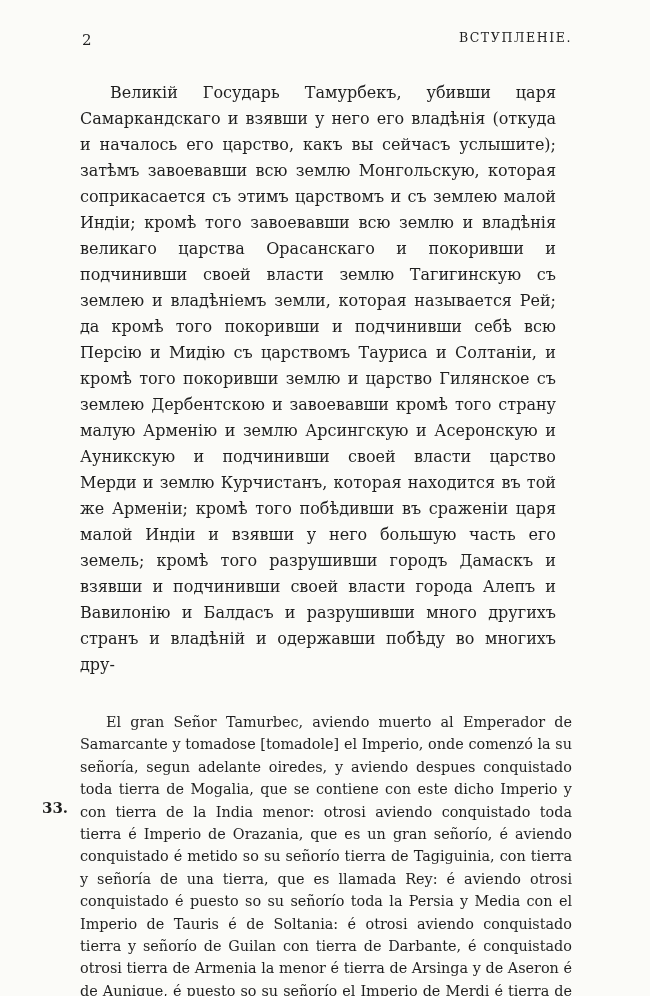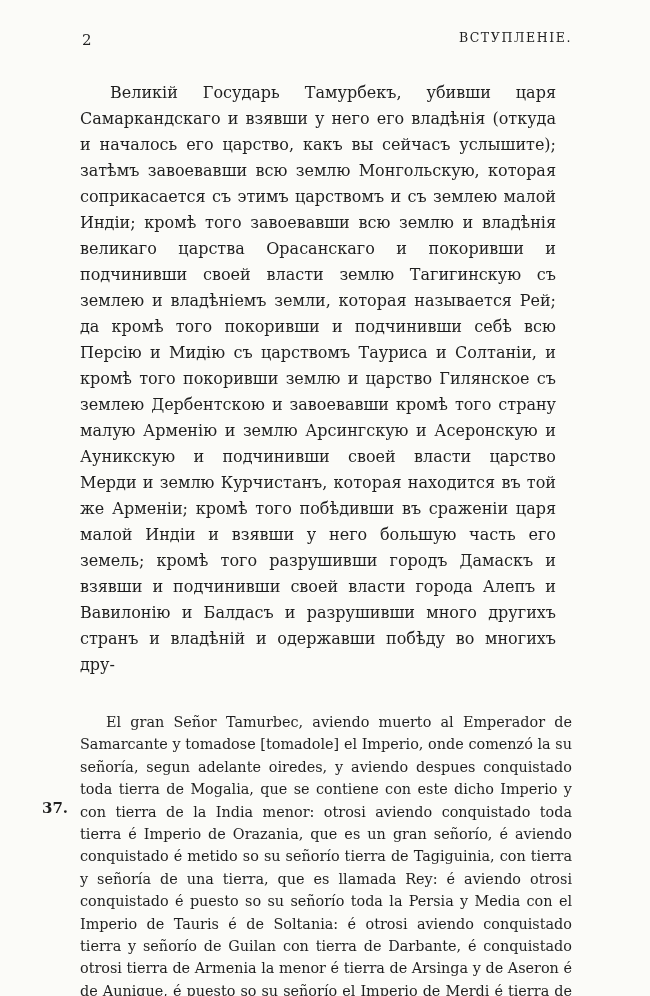--- a/index.html
+++ b/index.html
@@ -69,13 +69,13 @@
     <span class="page-number">2</span>
     <span class="running-title">ВСТУПЛЕНІЕ.</span>
   </div>
 
   <p class="russian-text">Великій Государь Тамурбекъ, убивши царя Самаркандскаго и взявши у него его владѣнія (откуда и началось его царство, какъ вы сейчасъ услышите); затѣмъ завоевавши всю землю Монгольскую, которая соприкасается съ этимъ царствомъ и съ землею малой Индіи; кромѣ того завоевавши всю землю и владѣнія великаго царства Орасанскаго и покоривши и подчинивши своей власти землю Тагигинскую съ землею и владѣніемъ земли, которая называется Рей; да кромѣ того покоривши и подчинивши себѣ всю Персію и Мидію съ царствомъ Тауриса и Солтаніи, и кромѣ того покоривши землю и царство Гилянское съ землею Дербентскою и завоевавши кромѣ того страну малую Арменію и землю Арсингскую и Асеронскую и Ауникскую и подчинивши своей власти царство Мерди и землю Курчистанъ, которая находится въ той же Арменіи; кромѣ того побѣдивши въ сраженіи царя малой Индіи и взявши у него большую часть его земель; кромѣ того разрушивши городъ Дамаскъ и взявши и подчинивши своей власти города Алепъ и Вавилонію и Балдасъ и разрушивши много другихъ странъ и владѣній и одержавши побѣду во многихъ дру-</p>
 
   <p class="spanish-text">El gran Señor Tamurbec, aviendo muerto al Emperador de Samarcante y tomadose [tomadole] el Imperio, onde comenzó la su señoría, segun adelante oiredes, y aviendo despues conquistado toda tierra de Mogalia, que se contiene con este dicho Imperio y con tierra de la India menor: otrosi aviendo conquistado toda tierra é Imperio de Orazania, que es un gran señorío, é aviendo conquistado é metido so su señorío tierra de Tagiguinia, con tierra y señoría de una tierra, que es llamada Rey: é aviendo otrosi conquistado é puesto so su señorío toda la Persia y Media con el Imperio de Tauris é de Soltania: é otrosi aviendo conquistado tierra y señorío de Guilan con tierra de Darbante, é conquistado otrosi tierra de Armenia la menor é tierra de Arsinga y de Aseron é de Aunique, é puesto so su señorío el Imperio de Merdi é tierra de Curchistan, que se contiene en la dicha Armenia: otrosi aviendo vencido en batalla al señor de la India menor, é tomadole gran partida de sus tierras: é aviendo otrosi destruido la ciudad de Damasco, é tomadas é puestas so su señorío las ciudades de Alepe é Babylonia y Baldas, y aviendo destruido otras muchas tierras é señoríos, é vencido otras | muchas batallas, é fechas muchas con-</p>
 
 </div>
 
-<span class="margin-note">37.</span>
+<span class="margin-note">33.</span>
 
 </body></html>

